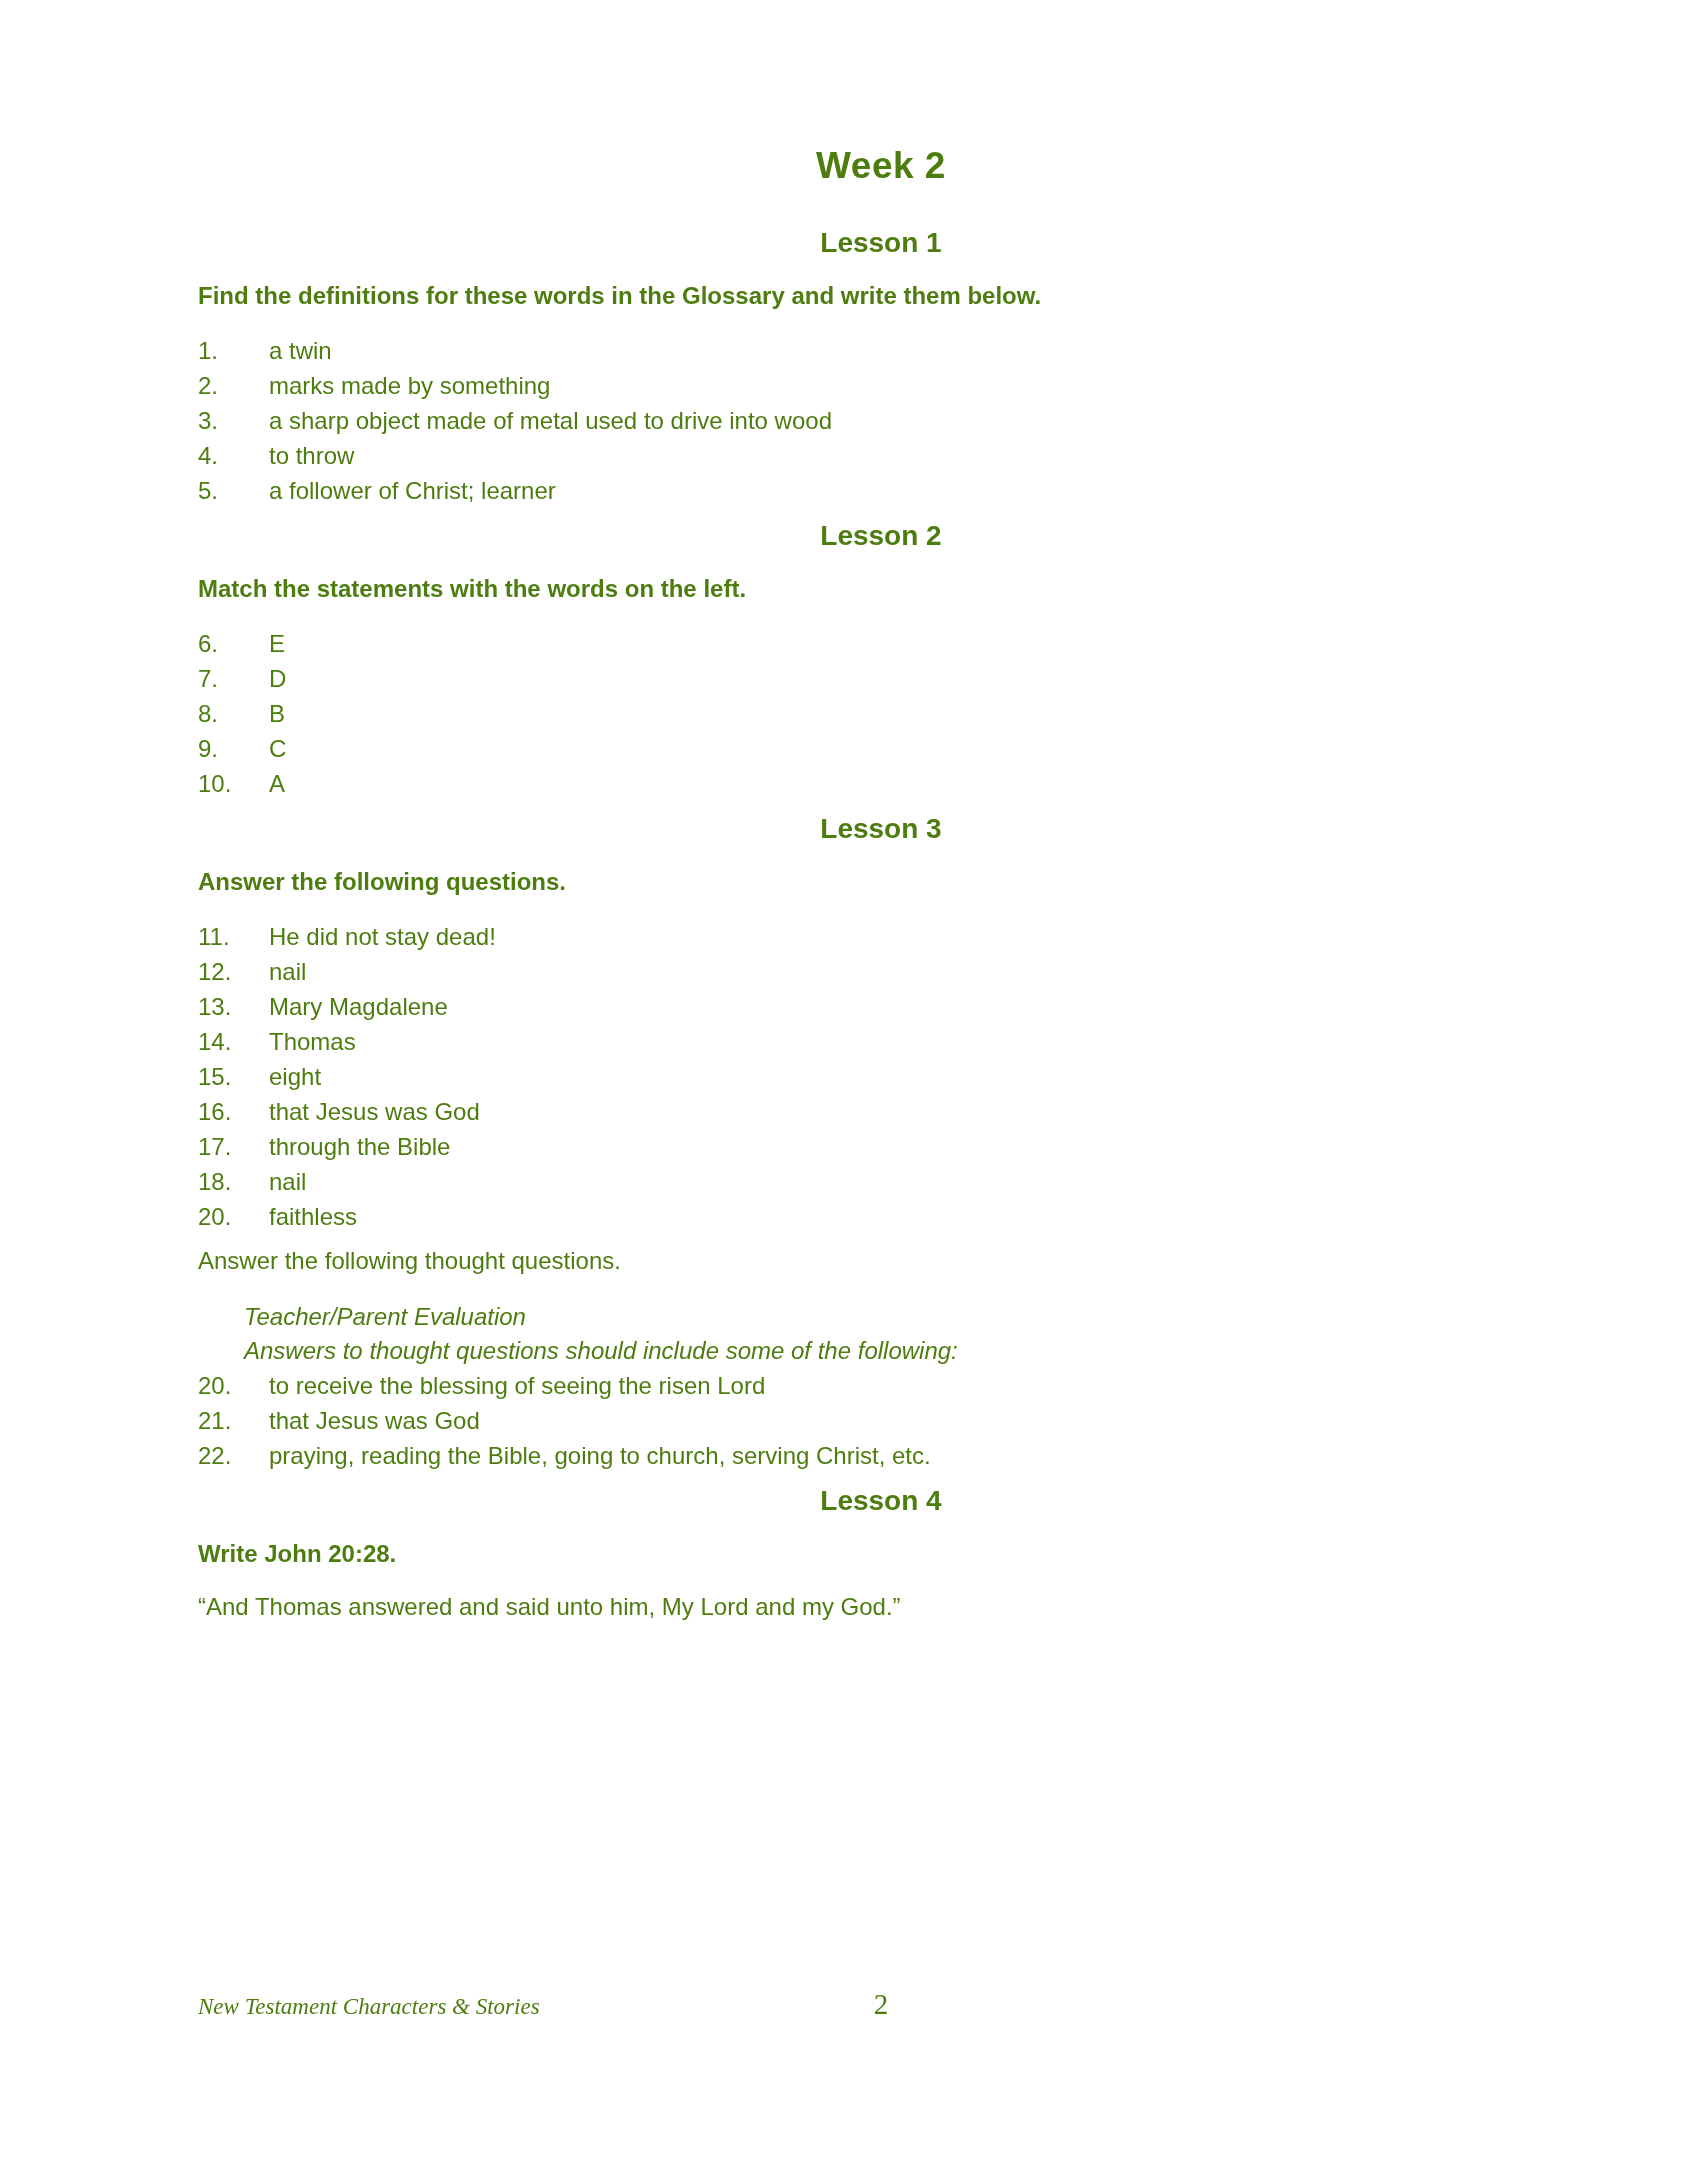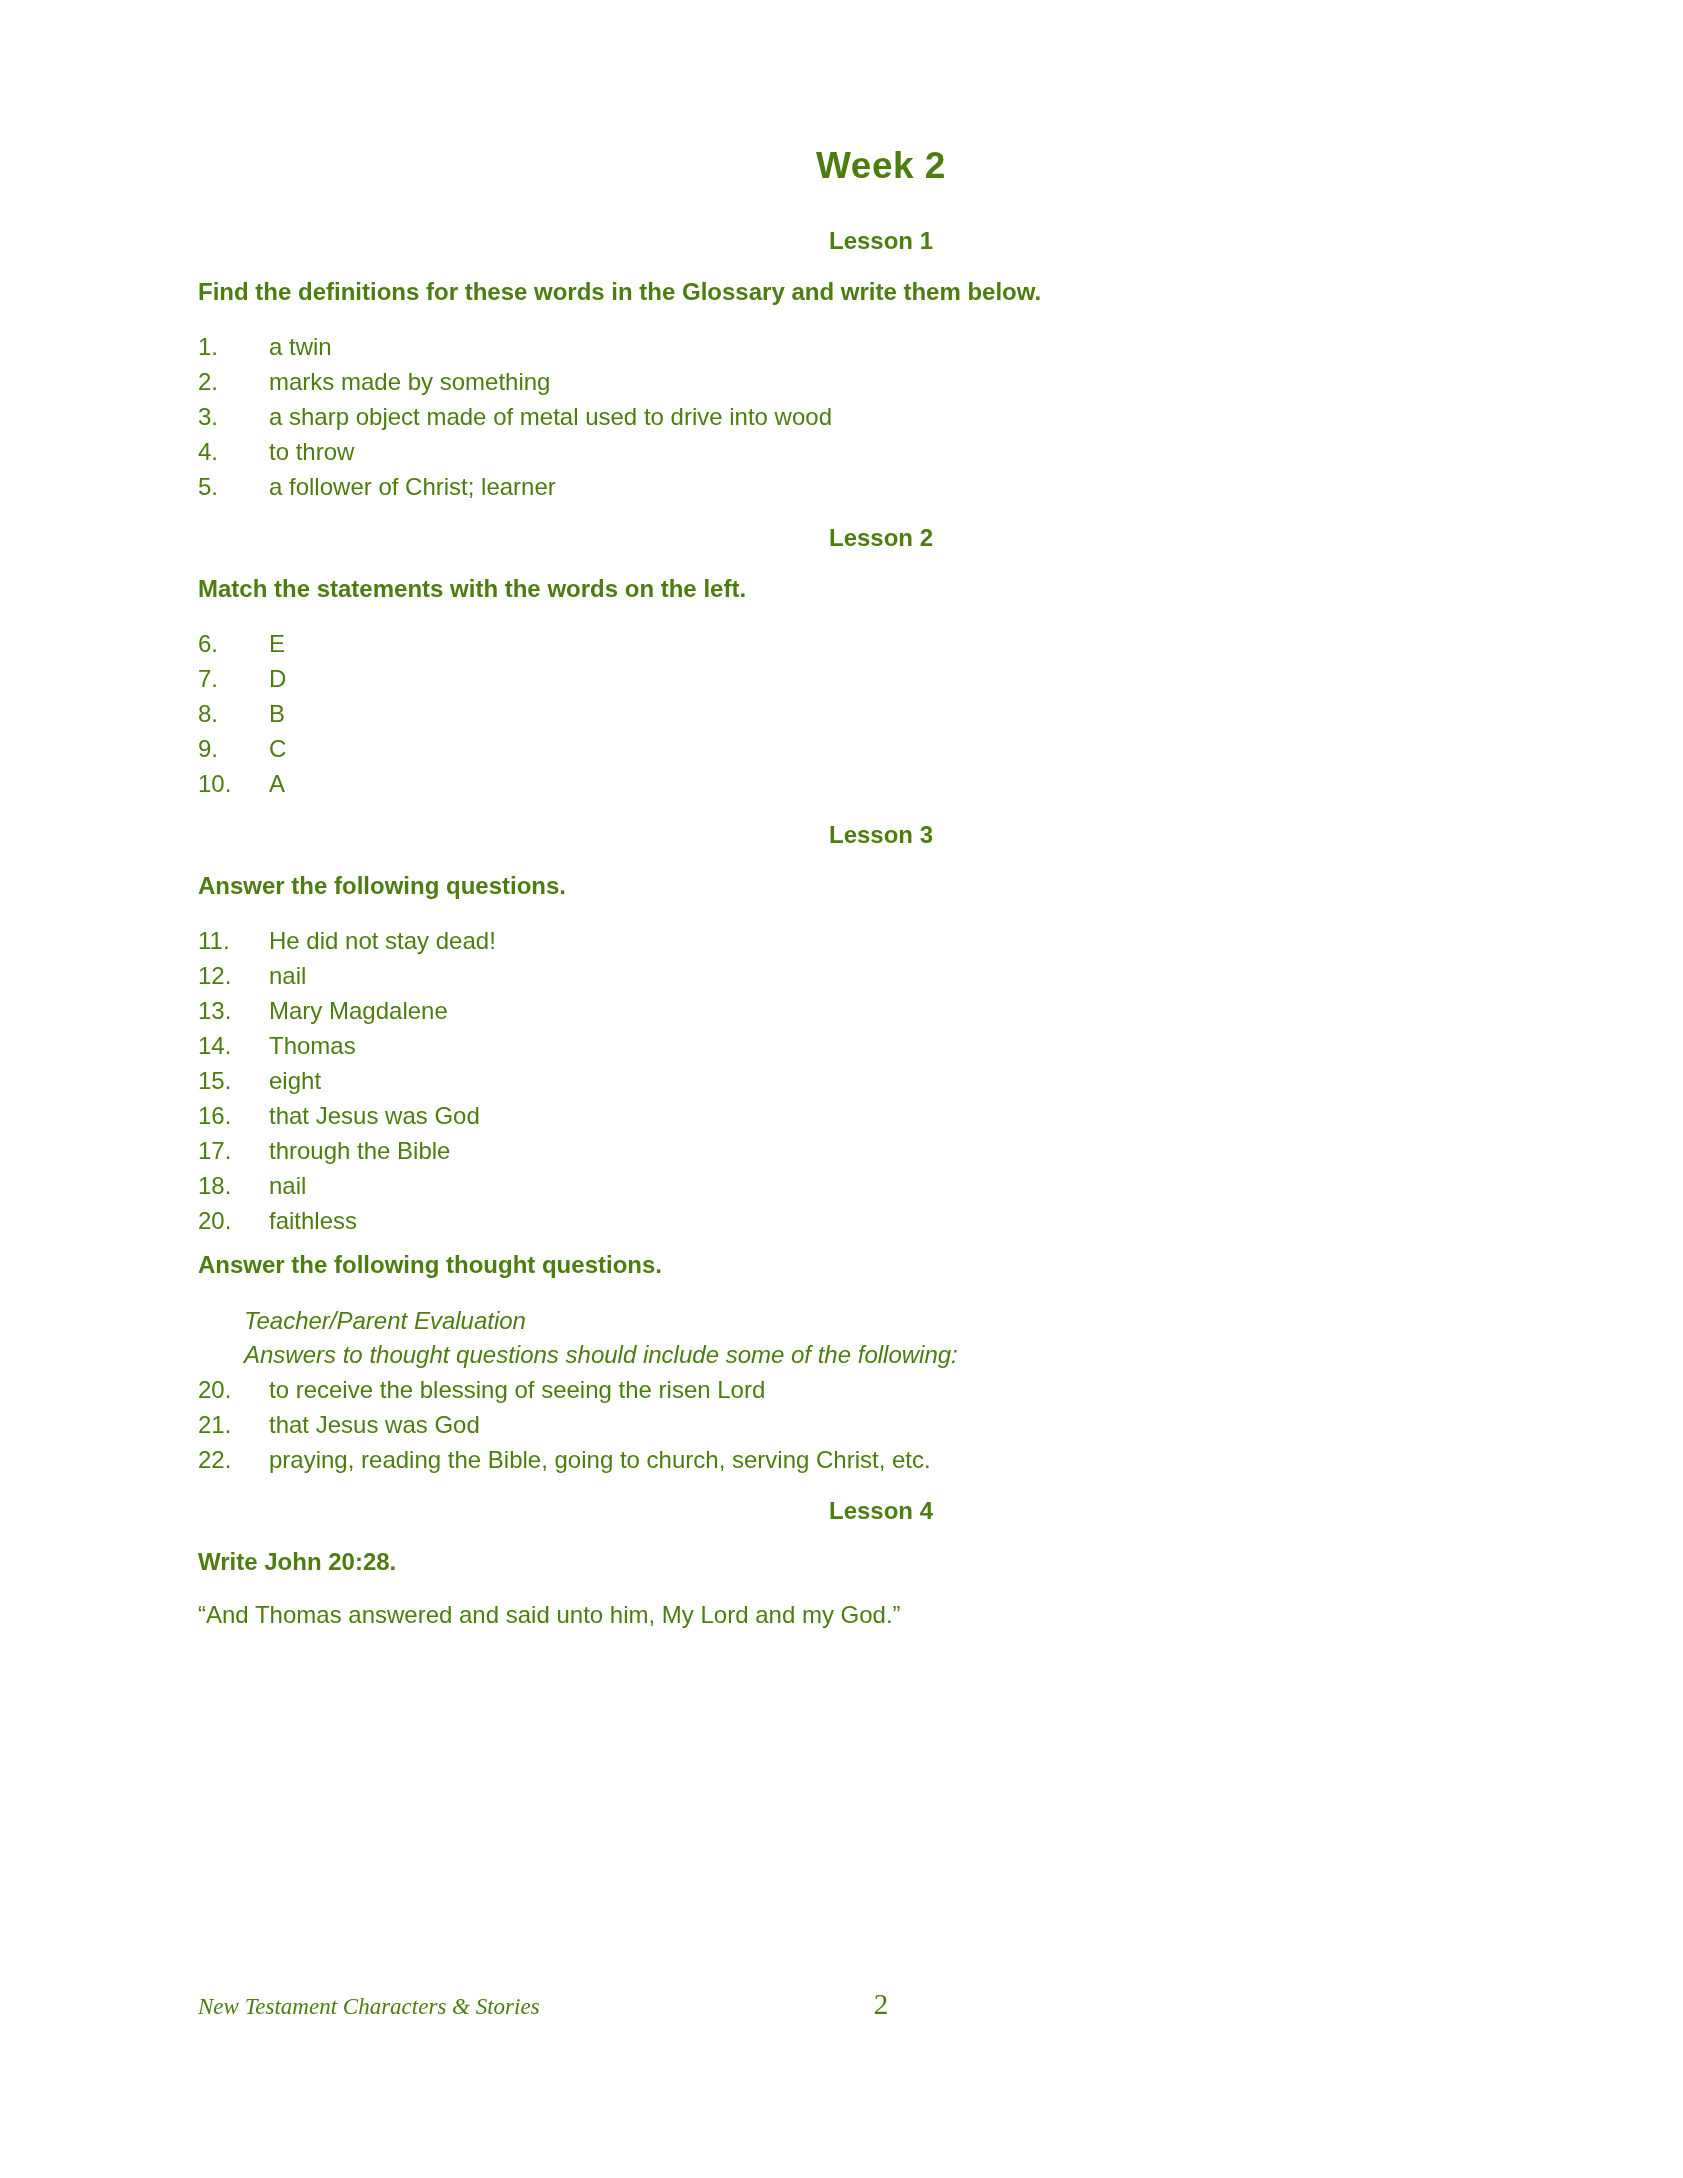--- a/index.html
+++ b/index.html
@@ -21,22 +21,22 @@
   }
   .page-title {
     padding-top: 145px;
     margin: 0 0 40px 0;
     font-size: 37px;
     font-weight: bold;
     text-align: center;
     letter-spacing: 0.5px;
   }
   .lesson-heading {
-    margin: 20px 0 22px 0;
-    font-size: 24px;
+    margin: 12px 0 22px 0;
+    font-size: 28px;
     font-weight: bold;
     text-align: center;
   }
   .instruction {
     margin: 0 0 22px 0;
     font-size: 24px;
     font-weight: bold;
     line-height: 30px;
   }
   .answer-list {
@@ -51,21 +51,21 @@
   .item-num {
     width: 71px;
     flex: 0 0 71px;
   }
   .item-text {
     flex: 1;
   }
   .thought-instruction {
     margin: 12px 0 24px 0;
     font-size: 24px;
-    font-weight: bold;
+    font-weight: normal;
     line-height: 30px;
   }
   .note-line {
     font-size: 24px;
     font-style: italic;
     line-height: 34px;
     margin-left: 46px;
   }
   .quote {
     margin-top: 23px;

